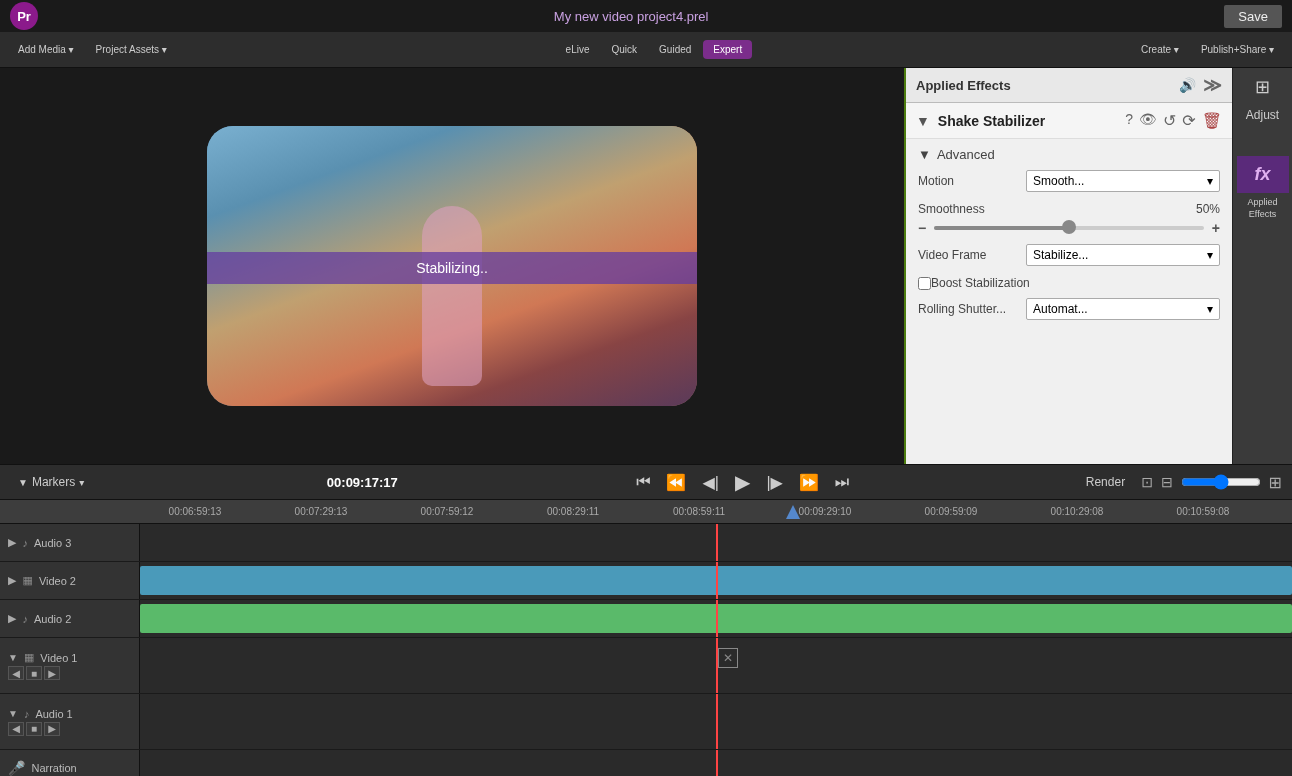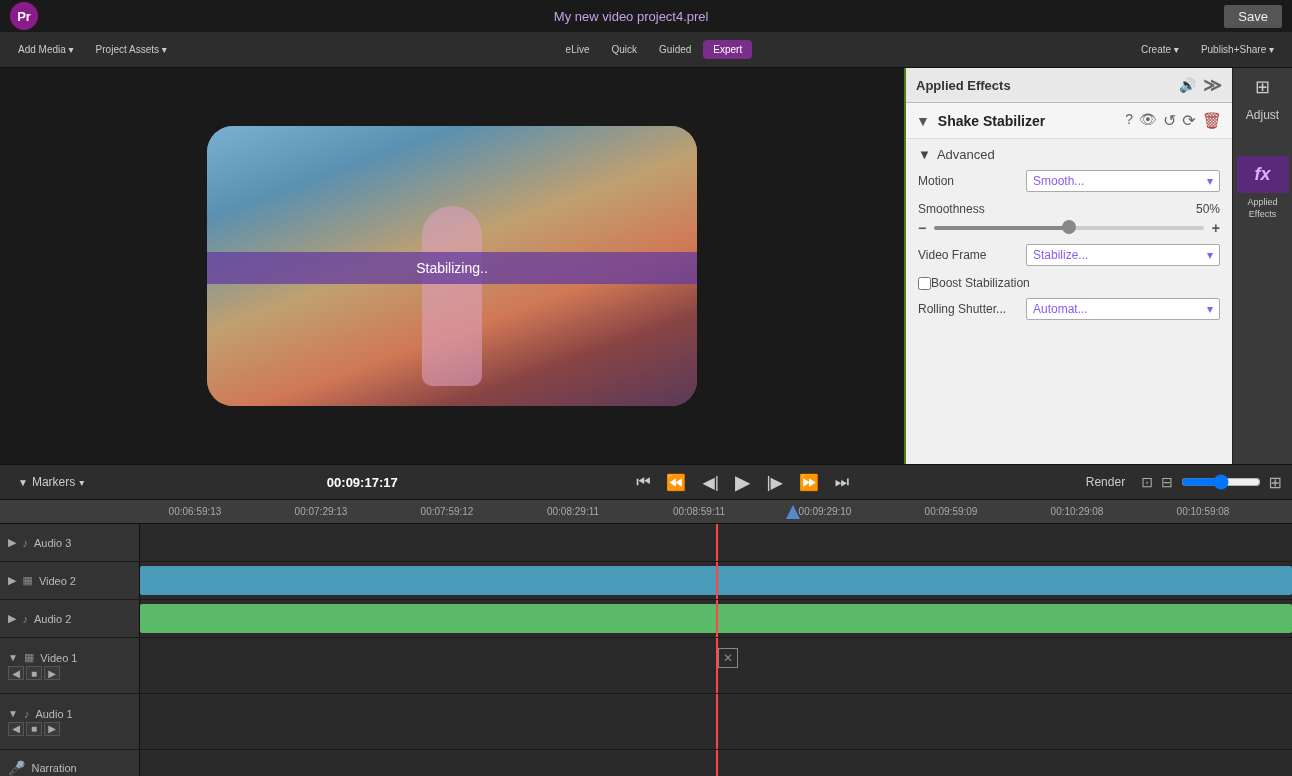--- a/index.html
+++ b/index.html
@@ -202,21 +202,21 @@
       font-size: 12px;
       color: #444;
     }
 
     .prop-dropdown {
       flex: 1;
       background: #fff;
       border: 1px solid #aaa;
       padding: 3px 6px;
       font-size: 12px;
-      color: #8b5cf6;
+      color: #000000;
       display: flex;
       align-items: center;
       justify-content: space-between;
       cursor: pointer;
       border-radius: 2px;
     }
 
     .smoothness-row {
       margin-bottom: 8px;
     }

